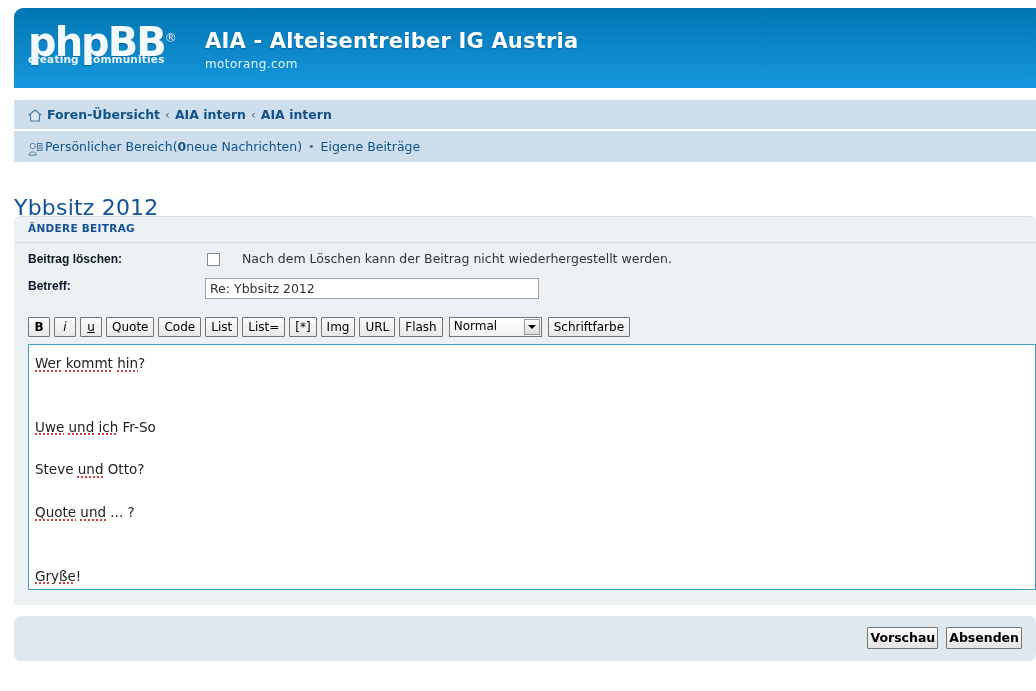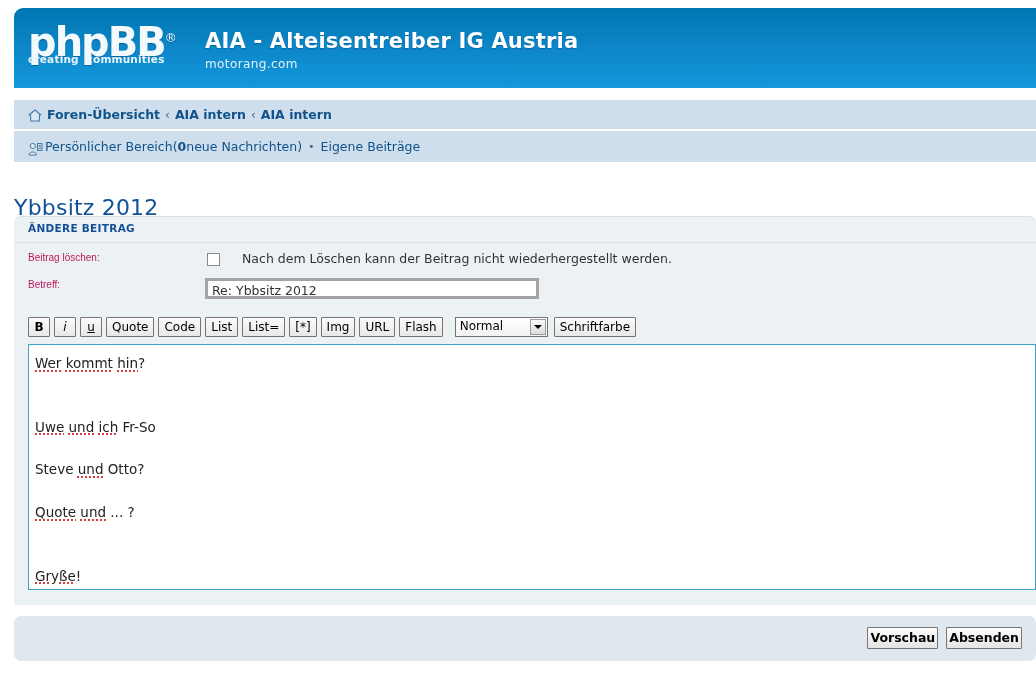--- a/index.html
+++ b/index.html
@@ -162,23 +162,23 @@
     position: absolute;
     left: 14px; top: 5px;
     font-family: "DejaVu Sans", sans-serif;
     font-size: 10.5px;
     font-weight: bold;
     color: #115098;
     letter-spacing: .3px;
   }
   .field-label {
     position: absolute;
-    font-size: 10px;
-    font-weight: normal;
-    color: #be185d;
+    font-size: 12px;
+    font-weight: bold;
+    color: #0f172a;
   }
 
   .lbl-delete { left: 14px; top: 35px; }
   .lbl-subject { left: 14px; top: 62px; }
 
   .chk {
     position: absolute;
     left: 193px; top: 36px;
     width: 13px; height: 13px;
     background: #ffffff;
@@ -190,21 +190,21 @@
     left: 228px; top: 34px;
     font-size: 12.5px;
     color: #333333;
     font-family: "DejaVu Sans", sans-serif;
   }
   .subject-input {
     position: absolute;
     left: 191px; top: 61px;
     width: 334px; height: 21px;
     background: #ffffff;
-    border: 3px solid #a3a3a3;
+    border: 1px solid #a3a3a3;
     padding: 1px 4px;
     font-family: "DejaVu Sans", sans-serif;
     font-size: 12.5px;
     color: #333333;
     line-height: 18px;
     outline: none;
   }
 
   
   .bbtoolbar {
@@ -235,21 +235,21 @@
   .bb-select {
     height: 20px;
     width: 93px;
     border: 1px solid #747474;
     background: linear-gradient(to bottom,#ffffff 0%,#f2f2f2 100%);
     font-family: "DejaVu Sans", sans-serif;
     font-size: 12px;
     color: #000;
     position: relative;
     cursor: pointer;
-    margin-left: 8px;
+    margin-left: 2px;
     margin-right: 2px;
   }
   .bb-select .sel-text {
     position: absolute;
     left: 4px; top: 1px;
     font-size: 12px;
   }
   .bb-select .sel-arrow {
     position: absolute;
     right: 1px; top: 1px;

